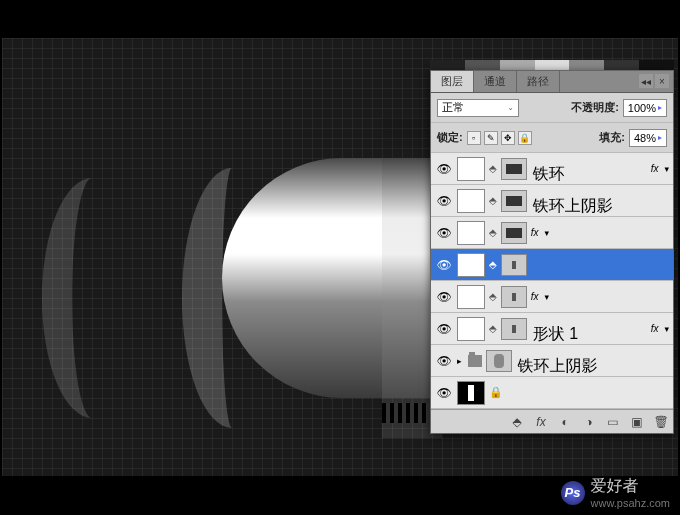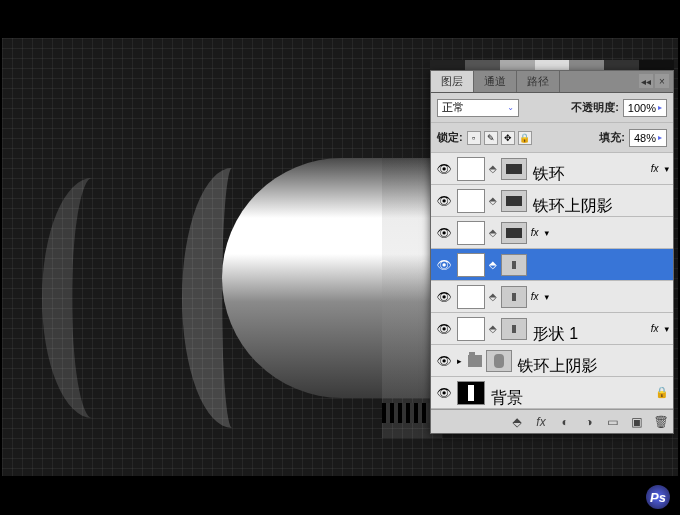--- a/index.html
+++ b/index.html
@@ -195,31 +195,34 @@
       <div class="mask">
           <div class="m rnd"></div>
         </div>
       <div class="lname">铁环上阴影</div>
     </div>
     <div class="layer">
       <div class="eye">👁</div>
       <div class="thumb dark">
           <div style="width:6px;height:16px;background:#fff"></div>
         </div>
-      <div class="lname">背景</div>
       <span style="font-size:11px">🔒</span>
     </div>
   </div>
 
   <div class="panel-footer">
     <span class="ficon">⬘</span>
     <span class="ficon" style="font-style:italic">fx</span>
     <span class="ficon">◐</span>
     <span class="ficon">◑</span>
     <span class="ficon">▭</span>
     <span class="ficon">▣</span>
     <span class="ficon">🗑</span>
   </div>
 </div>
 
 <div class="watermark">
   <div class="wm-logo">Ps</div>
+  <div>
+    <div style="color:#ccc;font-size:16px">爱好者</div>
+    <div class="wm-sub">www.psahz.com</div>
+  </div>
 </div>
 
 </body></html>

